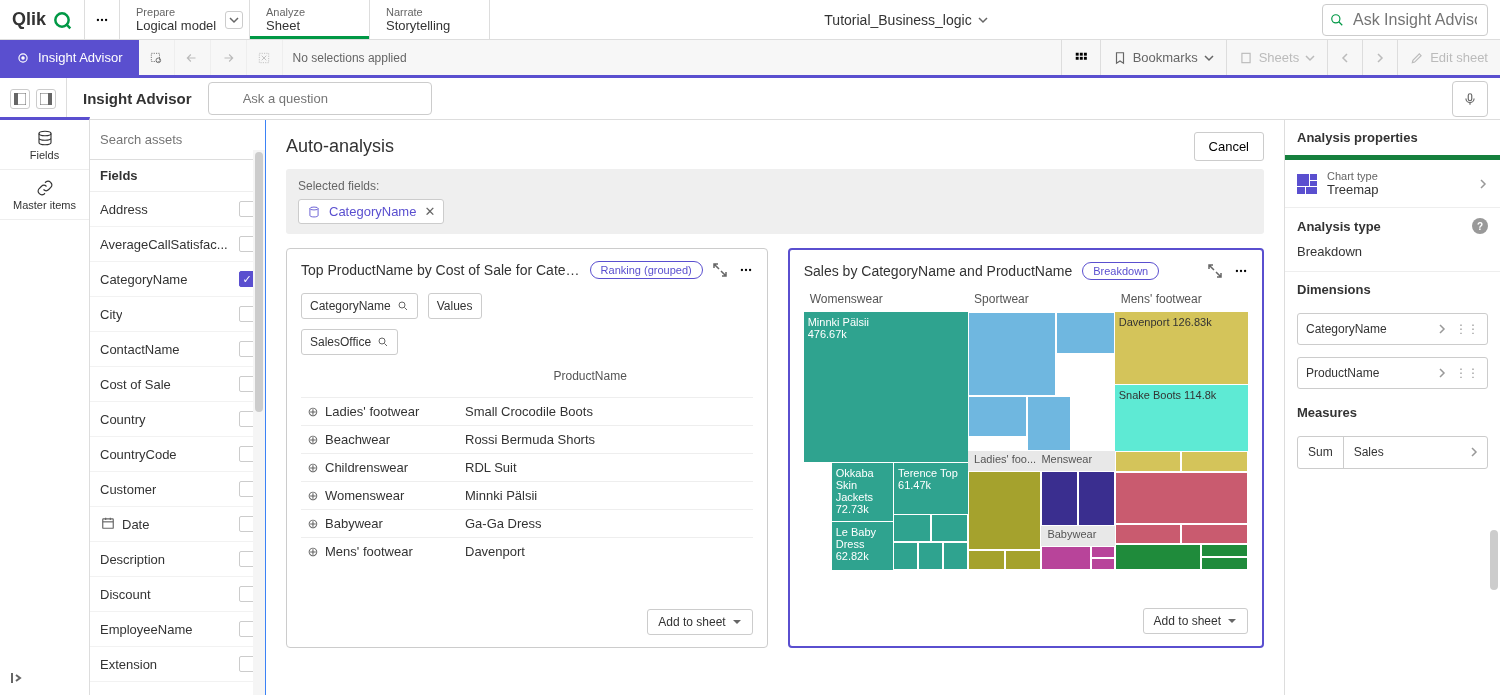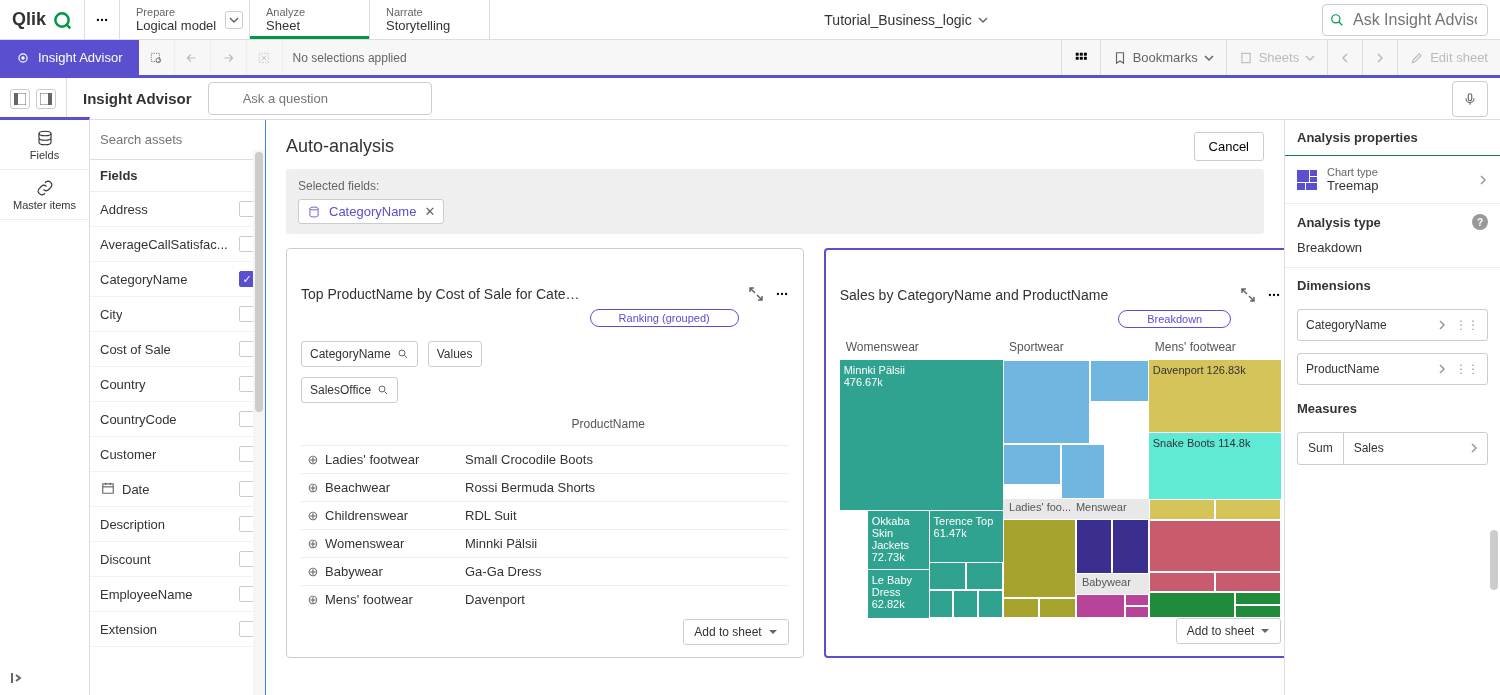--- a/index.html
+++ b/index.html
@@ -70,21 +70,21 @@
 .sel-fields{ background:#efefef; padding:10px 12px; border-radius:3px; margin-bottom:14px;}
 .sel-fields-label{ font-size:12px; color:#666; margin-bottom:6px;}
 .chip{ display:inline-flex; align-items:center; background:#fff; border:1px solid #ccc; border-radius:3px; padding:4px 8px; gap:8px; color:#5a4fcf; font-size:13px;}
 .chip .close{ color:#666; cursor:pointer;}
 
 .cards{ display:flex; gap:20px;}
 .card{ flex:1; border:1px solid #ccc; border-radius:4px; padding:12px 14px; display:flex; flex-direction:column; min-height:400px;}
 .card.selected{ border:2px solid #5a4fcf;}
 .card-hdr{ display:flex; align-items:center; gap:10px; margin-bottom:10px;}
 .card-title{ font-size:14px; font-weight:500; flex-shrink:1; overflow:hidden; text-overflow:ellipsis; white-space:nowrap;}
-.badge{ font-size:11px; padding:2px 28px; border-radius:10px; border:1px solid #5a4fcf; color:#5a4fcf; white-space:nowrap;margin-top:48px;}
+.badge{ font-size:11px; padding:2px 10px; border-radius:10px; border:1px solid #5a4fcf; color:#5a4fcf; white-space:nowrap;}
 .card-hdr-right{margin-left:auto; display:flex; gap:12px; color:#666;}
 
 .pivot-dims{ display:flex; gap:8px; margin-bottom:4px; flex-wrap:wrap;}
 .dim-pill{ border:1px solid #ccc; border-radius:3px; padding:5px 8px; font-size:12px; display:flex; gap:6px; align-items:center;}
 .pivot-area{display:flex; gap:10px; align-items:flex-start; margin-top:4px;}
 .pivot-left{display:flex; flex-direction:column; gap:6px;}
 .pivot-right{flex:1;}
 .pivot-colhdr{padding:50px 0 10px 0; color:#555; font-size:12px;}
 .pivot-table{ margin-top:4px;}
 .pivot-row{ display:flex; border-top:1px solid #eee; padding:6px 0; font-size:13px; align-items:center;}
@@ -96,21 +96,21 @@
 .tm-hdrs{ display:flex; height:22px;}
 .tm-hdr{ font-size:12px; color:#555; padding:2px 6px; border-right:1px solid #fff;}
 .tm-body{ flex:1; display:flex;}
 .tm-col{ display:flex; flex-direction:column;}
 .tm-cell{ position:relative; color:#fff; font-size:11px; padding:4px; overflow:hidden;}
 .tm-sublabel{ background:#e8e8e8; color:#555; height:20px; font-size:11px; padding:2px 6px;}
 
 .add-sheet{ align-self:flex-end; margin-top:auto; border:1px solid #ccc; border-radius:3px; padding:5px 10px; font-size:12px; display:flex; gap:6px; align-items:center; cursor:pointer;}
 
 .rightbar{ width:216px; border-left:1px solid #ddd; display:flex; flex-direction:column; position:relative;}
-.rb-title{ padding:10px 12px; font-size:13px; font-weight:600; border-bottom:1px solid #15803d;}
+.rb-title{ padding:10px 12px; font-size:13px; font-weight:600; border-bottom:5px solid #15803d;}
 .rb-row{ padding:10px 12px; display:flex; align-items:center; gap:10px; border-bottom:1px solid #eee; cursor:pointer;}
 .rb-row .txt{flex:1;}
 .rb-row .small{font-size:11px; color:#666;}
 .rb-row .big{font-size:13px;}
 .rb-section{ padding:10px 12px; font-weight:600; font-size:13px;}
 .rb-help{margin-left:auto; width:16px; height:16px; border-radius:50%; background:#999; color:#fff; display:flex; align-items:center; justify-content:center; font-size:10px;}
 .prop-pill{ margin:6px 12px; border:1px solid #ccc; border-radius:3px; padding:8px; display:flex; align-items:center; gap:8px; font-size:12px;}
 .drag{color:#999;}
 .measure-row{margin:6px 12px; display:flex; border:1px solid #ccc; border-radius:3px; overflow:hidden;}
 .measure-row .agg{padding:8px 10px; border-right:1px solid #ccc; font-size:12px;}
@@ -318,20 +318,24 @@
         <div class="field-row">
           <span class="field-label">AverageCallSatisfac...</span>
           <span class="chk"></span>
         </div>
         <div class="field-row">
           <span class="field-label">CategoryName</span>
           <span class="chk checked">✓</span>
         </div>
         <div class="field-row">
           <span class="field-label">City</span>
+          <span class="chk"></span>
+        </div>
+        <div class="field-row">
+          <span class="field-label">ContactName</span>
           <span class="chk"></span>
         </div>
         <div class="field-row">
           <span class="field-label">Cost of Sale</span>
           <span class="chk"></span>
         </div>
         <div class="field-row">
           <span class="field-label">Country</span>
           <span class="chk"></span>
         </div>

